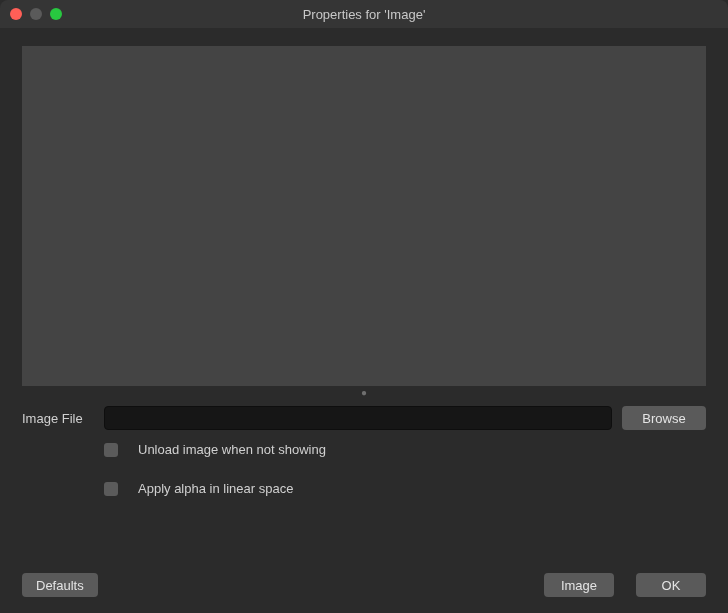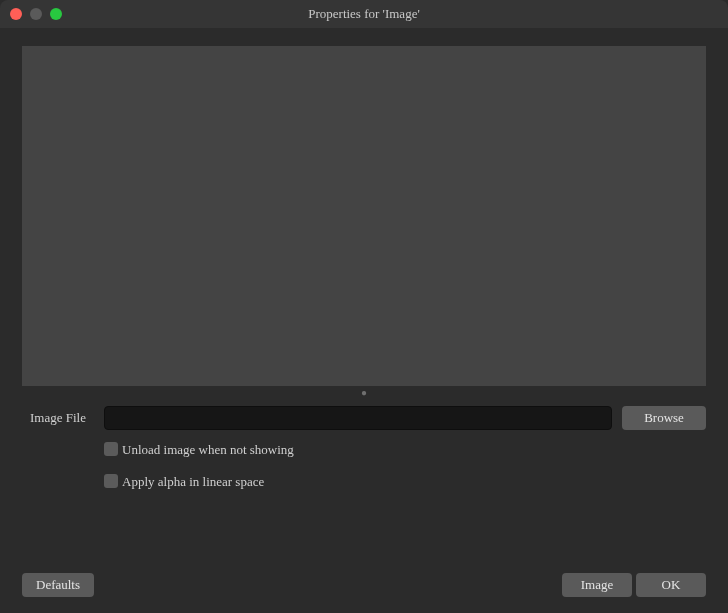--- a/index.html
+++ b/index.html
@@ -1,15 +1,15 @@
 <!DOCTYPE html>
 <html><head>
   <meta charset="utf-8">
   <style>
-    * { margin: 0; padding: 0; box-sizing: border-box; font-family: Liberation Serif, serif; }
+    * { margin: 0; padding: 0; box-sizing: border-box; }
     body {
       width: 728px;
       height: 613px;
       background: #2b2b2b;
       font-family: -apple-system, BlinkMacSystemFont, "Segoe UI", Helvetica, Arial, sans-serif;
       font-size: 13px;
       color: #d0d0d0;
       overflow: hidden;
     }
     .titlebar {
@@ -63,21 +63,21 @@
       height: 14px;
     }
     .row {
       display: flex;
       align-items: center;
       gap: 10px;
       margin-top: 6px;
     }
     .label {
       width: 72px;
-      text-align: center;
+      text-align: left;
       font-size: 13px;
       color: #d0d0d0;
       flex-shrink: 0;
     }
     .text-input {
       flex: 1;
       height: 24px;
       background: #161616;
       border: 1px solid #0e0e0e;
       border-radius: 4px;
@@ -93,44 +93,44 @@
       border: none;
       border-radius: 4px;
       color: #e4e4e4;
       font-size: 13px;
       padding: 0 14px;
       cursor: pointer;
     }
     .btn-browse { min-width: 84px; text-align: center; }
     .checkbox-row {
       display: flex;
-      align-items: flex-start;
-      gap: 4px;
+      align-items: flex-end;
+      gap: 20px;
       margin-left: 82px;
       margin-top: 12px;
     }
-    .checkbox-row + .checkbox-row { margin-top: 16px; }
+    .checkbox-row + .checkbox-row { margin-top: 24px; }
     .checkbox {
       width: 14px;
       height: 14px;
       background: #5b5b5b;
       border-radius: 3px;
       cursor: pointer;
       flex-shrink: 0;
     }
     .checkbox-label {
       color: #d0d0d0;
       font-size: 13px;
       cursor: pointer;
     }
     .spacer { flex: 1; }
     .button-bar {
       display: flex;
       align-items: flex-end;
-      gap: 4px;
+      gap: 22px;
     }
     .button-bar .spacer { flex: 1; }
   </style>
 </head>
 <body>
 
 <div class="titlebar">
   <div class="traffic-lights">
     <div class="traffic-light tl-close"></div>
     <div class="traffic-light tl-min"></div>

